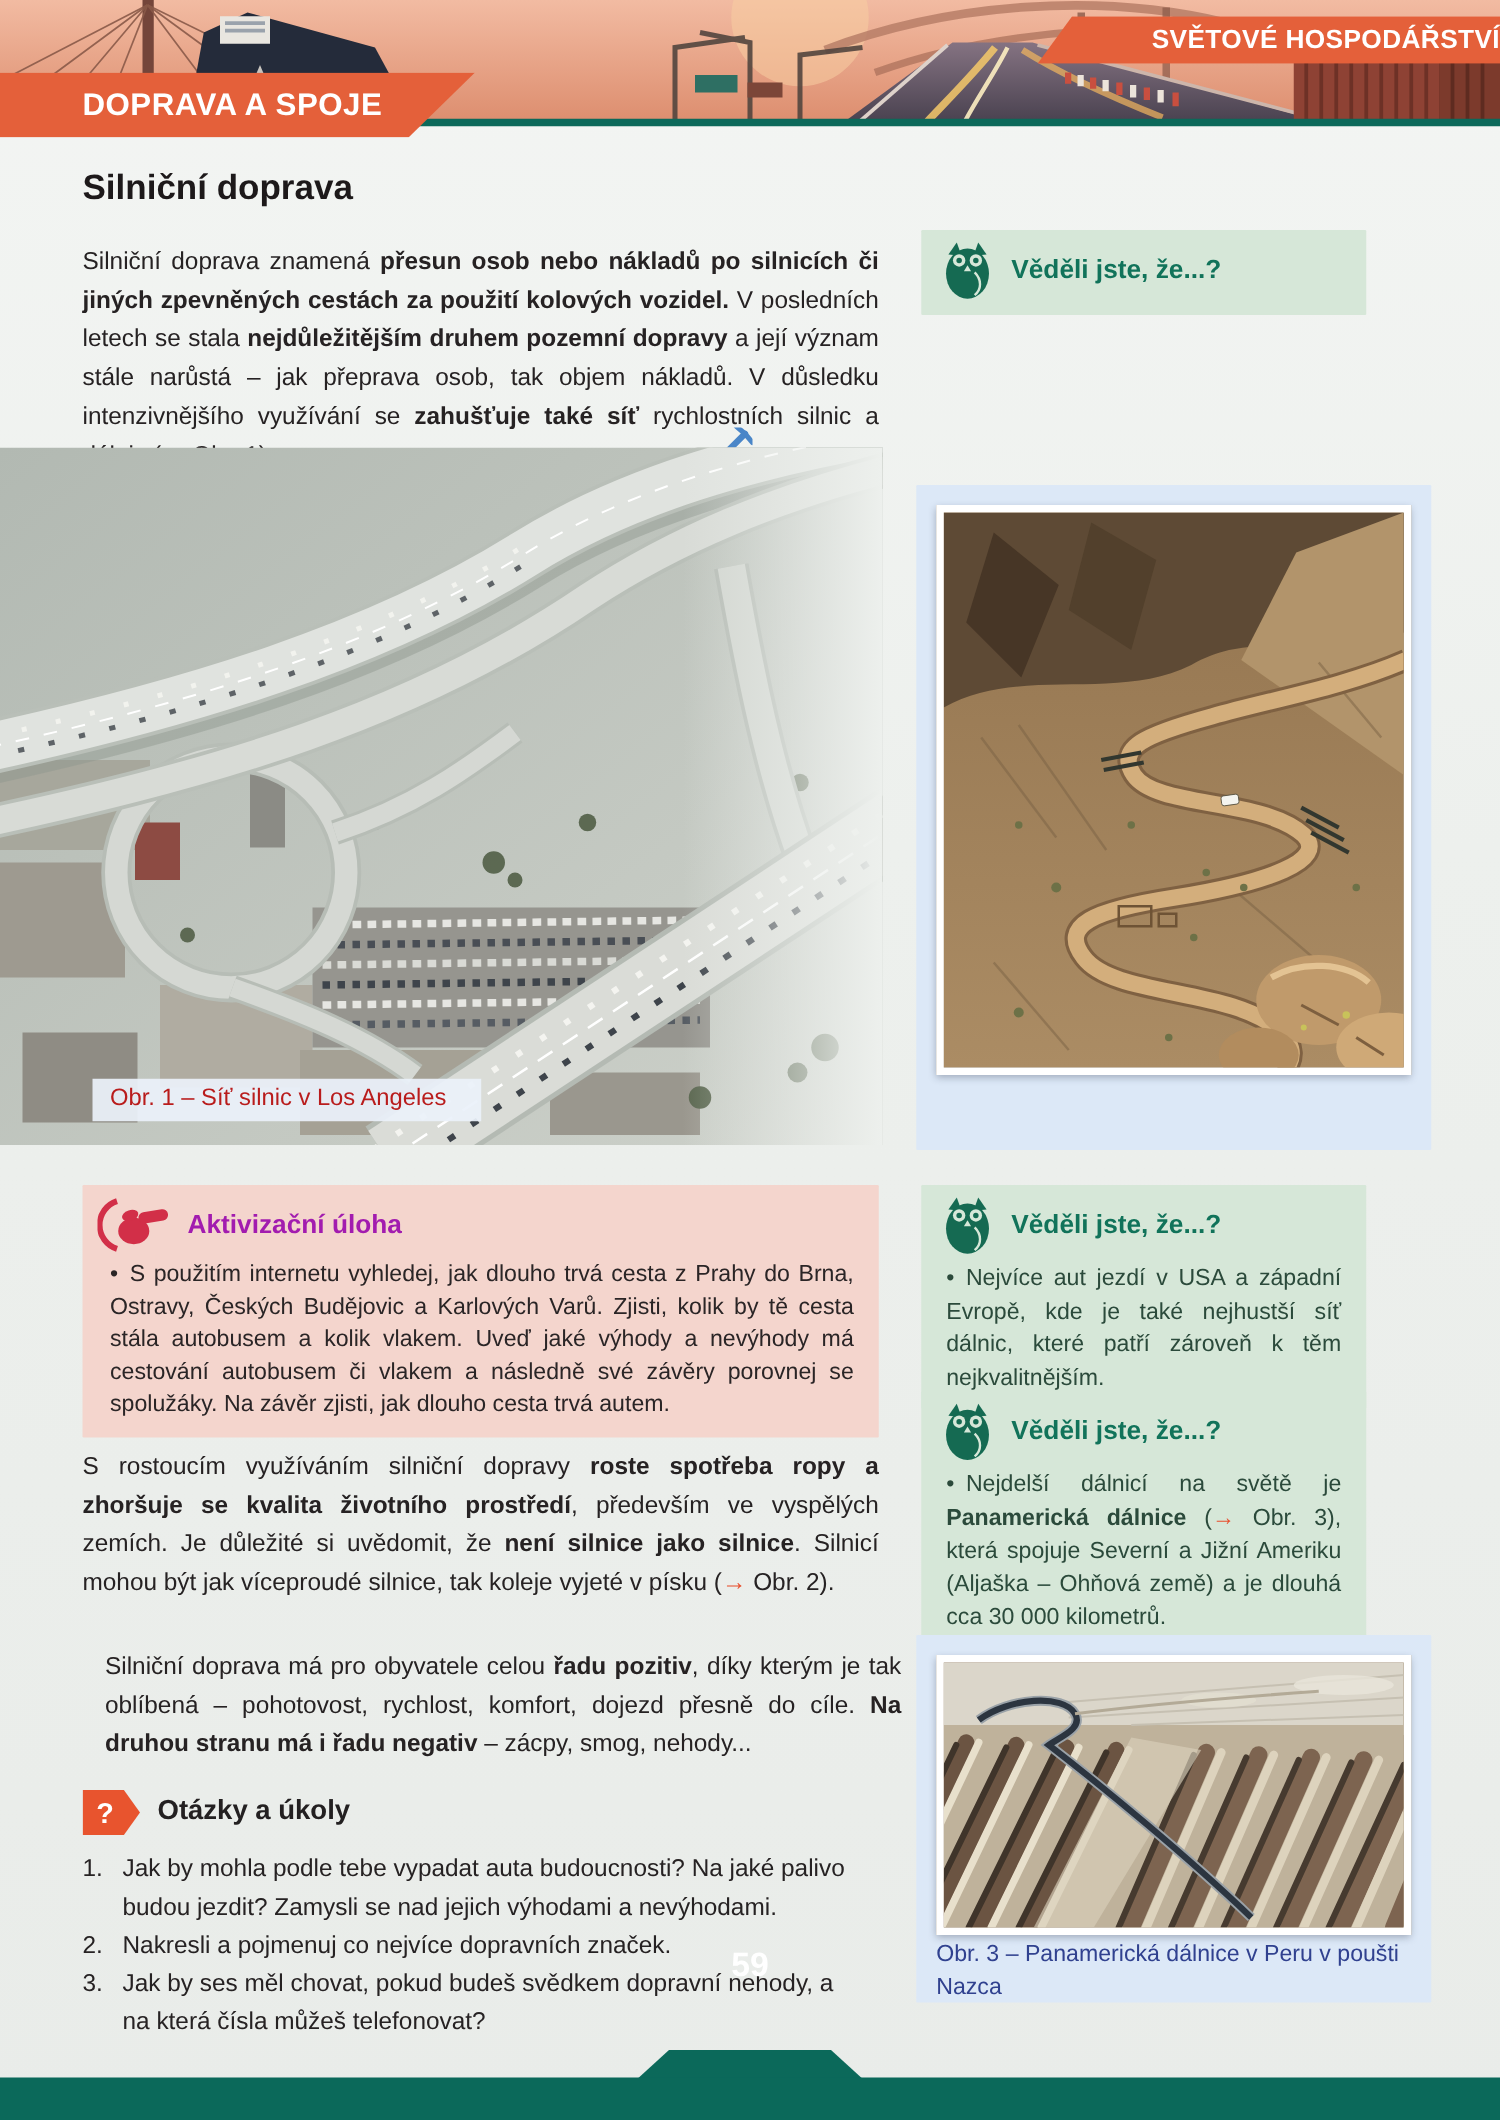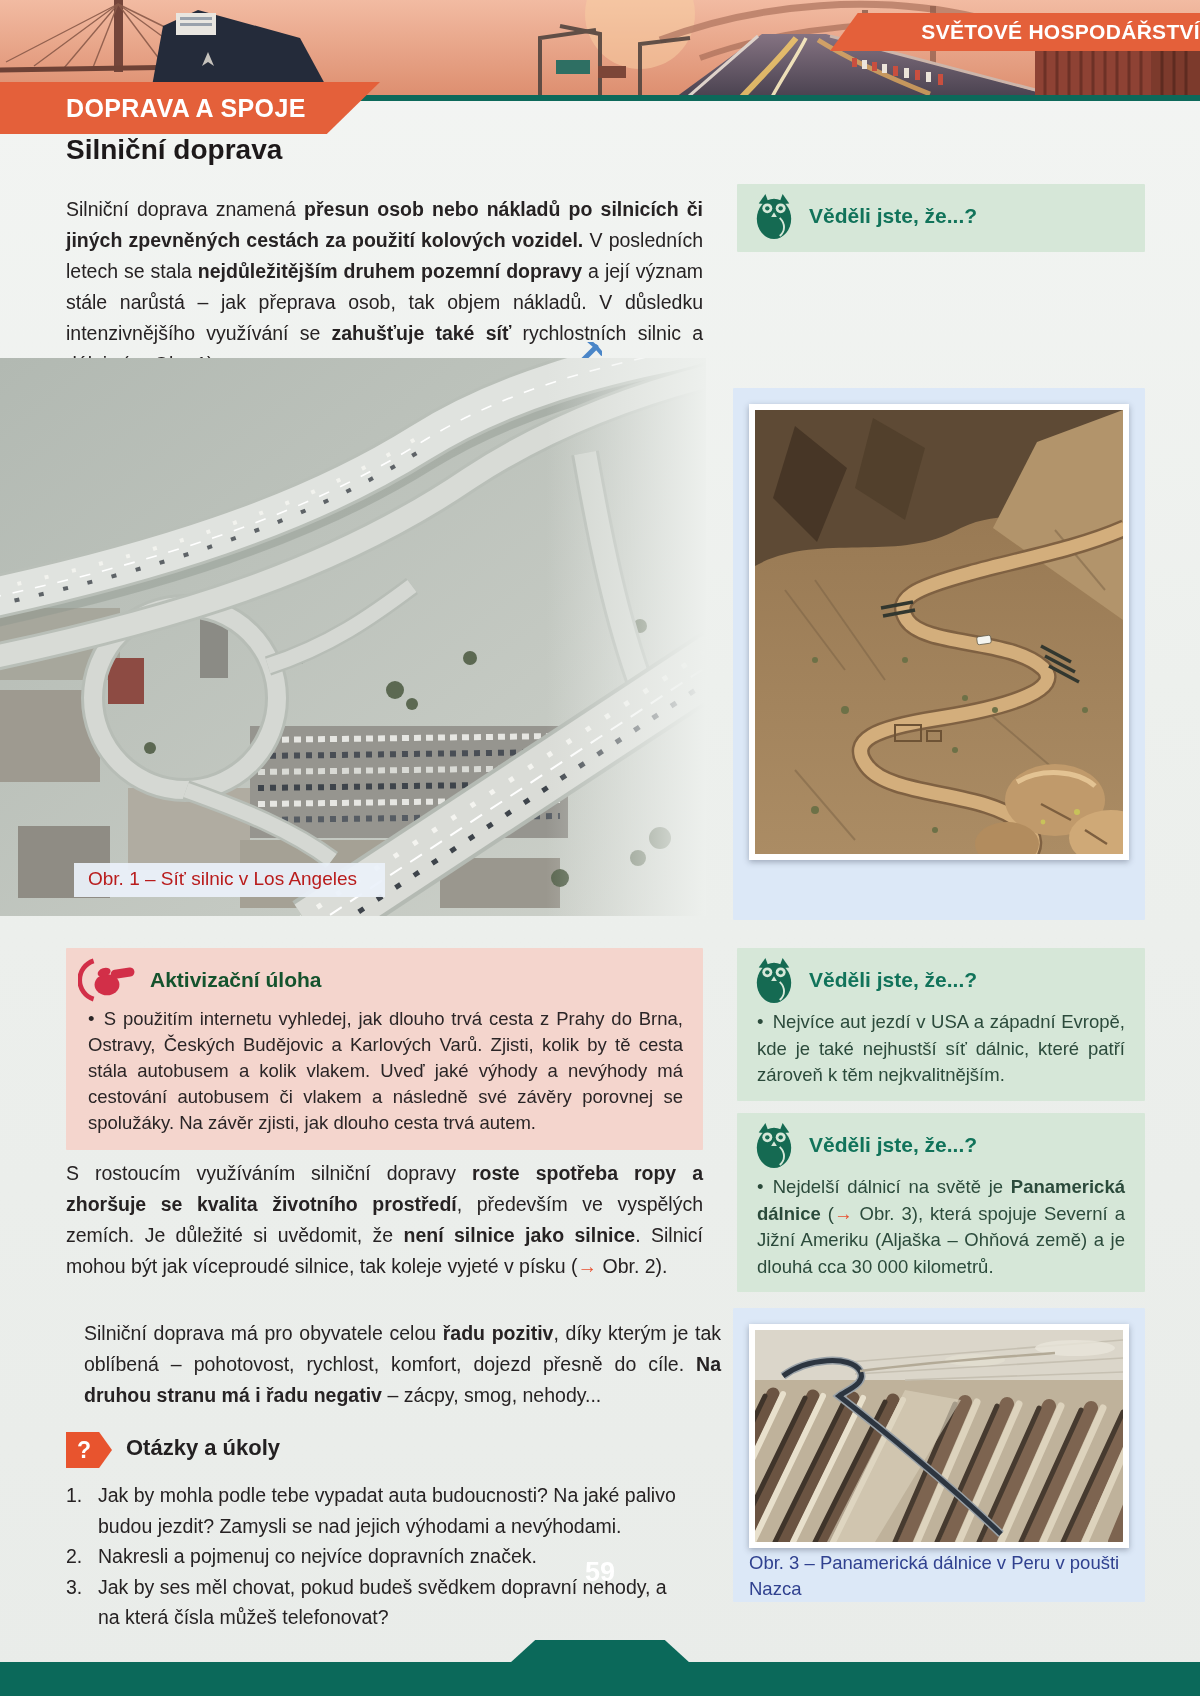--- a/index.html
+++ b/index.html
@@ -12,39 +12,39 @@
   .abs{position:absolute;}
   .b{font-weight:bold;}
   
   .header-photo{left:0;top:0;width:1200px;height:97px;}
   .teal-line{left:300px;top:95px;width:900px;height:6px;background:#0c695a;}
   .banner{background:#e4603a;color:#fff;font-weight:bold;}
   .banner-category{left:830px;top:13px;width:370px;height:38px;
     clip-path:polygon(7.5% 0,100% 0,100% 100%,0 100%);
     display:flex;align-items:center;justify-content:flex-end;
     font-size:21px;letter-spacing:.3px;}
-  .banner-chapter{left:0;top:82px;width:380px;height:52px;
+  .banner-chapter{left:0;top:58px;width:380px;height:52px;
     clip-path:polygon(0 0,100% 0,86% 100%,0 100%);
     line-height:52px;padding-left:66px;box-sizing:border-box;
     font-size:25px;letter-spacing:.4px;}
   
   .page-title{left:66px;top:134px;font-size:28px;font-weight:bold;color:#1d191a;}
   .bodytext{width:637px;font-size:19.5px;line-height:31px;text-align:justify;color:#262223;}
   .intro{left:66px;top:194px;}
   .para-oil{left:66px;top:1158px;}
   .para-pos{left:84px;top:1318px;}
   
   .box{box-sizing:border-box;border-radius:1px;}
   .box-head{display:flex;align-items:center;gap:14px;}
   .box-title{font-size:21px;font-weight:bold;}
-  .green-box{left:737px;width:408px;background:#d6e7d8;padding:8px 20px 12px 16px;}
+  .green-box{left:737px;width:356px;background:#d6e7d8;padding:8px 20px 12px 16px;}
   .green-box .box-title{color:#11735a;}
   .green-body{margin-top:5px;font-size:18.5px;line-height:26.5px;text-align:justify;color:#2b4a3b;padding-left:4px;}
   .pink-box{left:66px;top:948px;width:637px;background:#f4d5cd;padding:10px 20px 14px 12px;}
-  .pink-box .box-title{color:#14532d;}
+  .pink-box .box-title{color:#a21caf;}
   .pink-body{margin-top:4px;font-size:18.5px;line-height:26px;text-align:justify;color:#2a2526;padding-left:10px;}
   
   .fig-panel{background:#dce8f7;}
   .fig-frame{position:absolute;border:6px solid #ffffff;box-shadow:0 2px 6px rgba(40,50,70,.35);overflow:hidden;background:#9c8a70;}
   .fig-caption{position:absolute;color:#30418f;font-size:18.5px;line-height:26px;}
   .caption-chip{position:absolute;background:rgba(235,241,250,.93);color:#b91c1c;
     font-size:19px;padding:5px 28px 7px 14px;}
   
   .q-icon{left:66px;top:1432px;width:46px;height:36px;background:#e8542e;
     clip-path:polygon(0 0,72% 0,100% 50%,72% 100%,0 100%);

